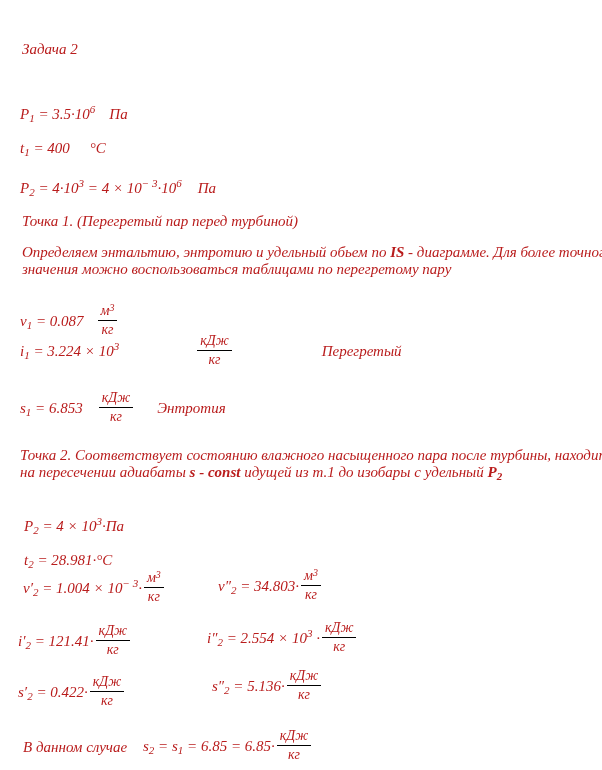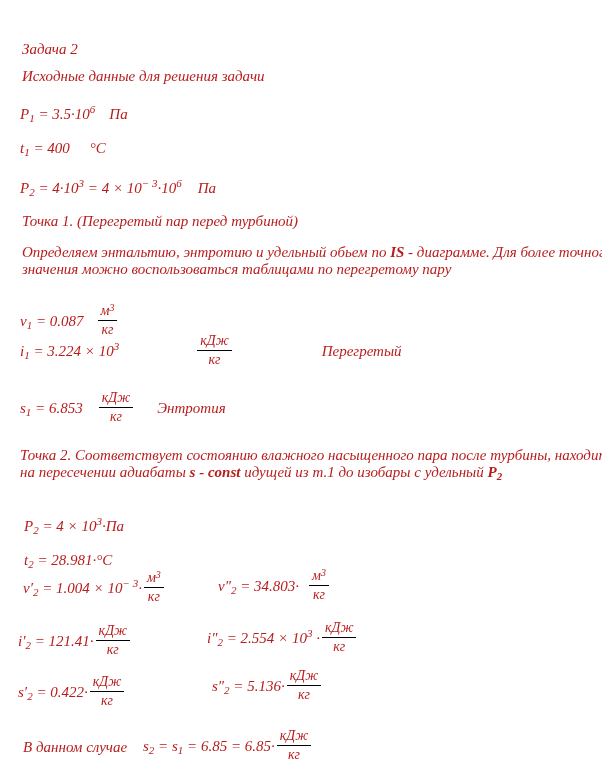--- a/index.html
+++ b/index.html
@@ -54,34 +54,33 @@
     padding: 0 3px 1px 3px;
   }
   .frac .den { padding-top: 1px; }
   .frac sup { font-size: 10px; top: -0.45em; }
 </style>
 </head>
 <body>
 
 <div id="doc" style="background: rgb(255, 255, 255); color: #b91c1c; margin-top: 30px;">
     <div class="line" style="left: 22px; top: 10px;"><span>Задача 2</span></div>
-    <div class="line" style="left: 22px; top: 37px;"><span>Исходные данные для решения задачи</span></div>
     <div class="line" style="left: 20px; top: 75px;"><span>P</span><sub>1</sub><span> = 3.5·10</span><sup>6</sup><span class="sp" style="width: 14px;"></span><span>Па</span></div>
     <div class="line" style="left: 20px; top: 109px;"><span>t</span><sub>1</sub><span> = 400</span><span class="sp" style="width: 20px;"></span><span>°C</span></div>
     <div class="line" style="left: 20px; top: 149px;"><span>P</span><sub>2</sub><span> = 4·10</span><sup>3</sup><span> = 4 × 10</span><sup>− 3</sup><span>·10</span><sup>6</sup><span class="sp" style="width: 16px;"></span><span>Па</span></div>
     <div class="line" style="left: 22px; top: 182px;"><span>Точка 1. (Перегретый пар перед турбиной)</span></div>
     <div class="line para" style="left: 22px; top: 214px;"><span>Определяем энтальтию, энтротию и удельный обьем по </span><span class="b">IS</span><span> - диаграмме. Для более точного</span><br><span>значения можно воспользоваться таблицами по перегретому пару</span></div>
     <div class="line mrow" style="left: 20px; top: 273px;"><span><span>v</span><sub>1</sub><span> = 0.087</span></span><span class="sp" style="width: 12px;"></span><span class="frac"><span class="num"><span>м</span><sup>3</sup></span><span class="den"><span>кг</span></span></span></div>
     <div class="line mrow" style="left: 20px; top: 303px; gap: 32px;"><span><span>i</span><sub>1</sub><span> = 3.224 × 10</span><sup>3</sup></span><span class="sp" style="width: 12px;"></span><span class="frac"><span class="num"><span>кДж</span></span><span class="den"><span>кг</span></span></span><span class="sp" style="width: 24px;"></span><span><span>Перегретый</span></span></div>
     <div class="line mrow" style="left: 20px; top: 360px;"><span><span>s</span><sub>1</sub><span> = 6.853</span></span><span class="sp" style="width: 14px;"></span><span class="frac"><span class="num"><span>кДж</span></span><span class="den"><span>кг</span></span></span><span class="sp" style="width: 22px;"></span><span><span>Энтротия</span></span></div>
     <div class="line para" style="left: 20px; top: 417px;"><span>Точка 2. Соответствует состоянию влажного насыщенного пара после турбины, находится</span><br><span>на пересечении адиабаты </span><span class="b">s - const</span><span> идущей из т.1 до изобары с удельный </span><span class="b"><span>P</span><sub>2</sub></span></div>
     <div class="line" style="left: 24px; top: 487px;"><span>P</span><sub>2</sub><span> = 4 × 10</span><sup>3</sup><span>·Па</span></div>
     <div class="line" style="left: 24px; top: 521px;"><span>t</span><sub>2</sub><span> = 28.981·°C</span></div>
     <div class="line mrow" style="left: 23px; top: 540px;"><span><span>v′</span><sub>2</sub><span> = 1.004 × 10</span><sup>− 3</sup><span>·</span></span><span class="frac"><span class="num"><span>м</span><sup>3</sup></span><span class="den"><span>кг</span></span></span></div>
-    <div class="line mrow" style="left: 218px; top: 538px; gap: 8px;"><span><span>v″</span><sub>2</sub><span> = 34.803·</span></span><span class="frac"><span class="num"><span>м</span><sup>3</sup></span><span class="den"><span>кг</span></span></span></div>
+    <div class="line mrow" style="left: 218px; top: 538px;"><span><span>v″</span><sub>2</sub><span> = 34.803·</span></span><span class="frac"><span class="num"><span>м</span><sup>3</sup></span><span class="den"><span>кг</span></span></span></div>
     <div class="line mrow" style="left: 18px; top: 593px;"><span><span>i′</span><sub>2</sub><span> = 121.41·</span></span><span class="frac"><span class="num"><span>кДж</span></span><span class="den"><span>кг</span></span></span></div>
     <div class="line mrow" style="left: 207px; top: 590px;"><span><span>i″</span><sub>2</sub><span> = 2.554 × 10</span><sup>3</sup><span> ·</span></span><span class="frac"><span class="num"><span>кДж</span></span><span class="den"><span>кг</span></span></span></div>
     <div class="line mrow" style="left: 18px; top: 644px;"><span><span>s′</span><sub>2</sub><span> = 0.422·</span></span><span class="frac"><span class="num"><span>кДж</span></span><span class="den"><span>кг</span></span></span></div>
     <div class="line mrow" style="left: 212px; top: 638px;"><span><span>s″</span><sub>2</sub><span> = 5.136·</span></span><span class="frac"><span class="num"><span>кДж</span></span><span class="den"><span>кг</span></span></span></div>
     <div class="line" style="left: 23px; top: 708px;"><span>В данном случае</span></div>
     <div class="line mrow" style="left: 143px; top: 698px;"><span><span>s</span><sub>2</sub><span> = s</span><sub>1</sub><span> = 6.85 = 6.85·</span></span><span class="frac"><span class="num"><span>кДж</span></span><span class="den"><span>кг</span></span></span></div>
     <div class="line" style="left: 18px; top: 748px; text-align: right;"><span>S</span><sub>x</sub><span> = (1 − x)·S′ + x·S″</span></div>
   </div>
 
 </body></html>

